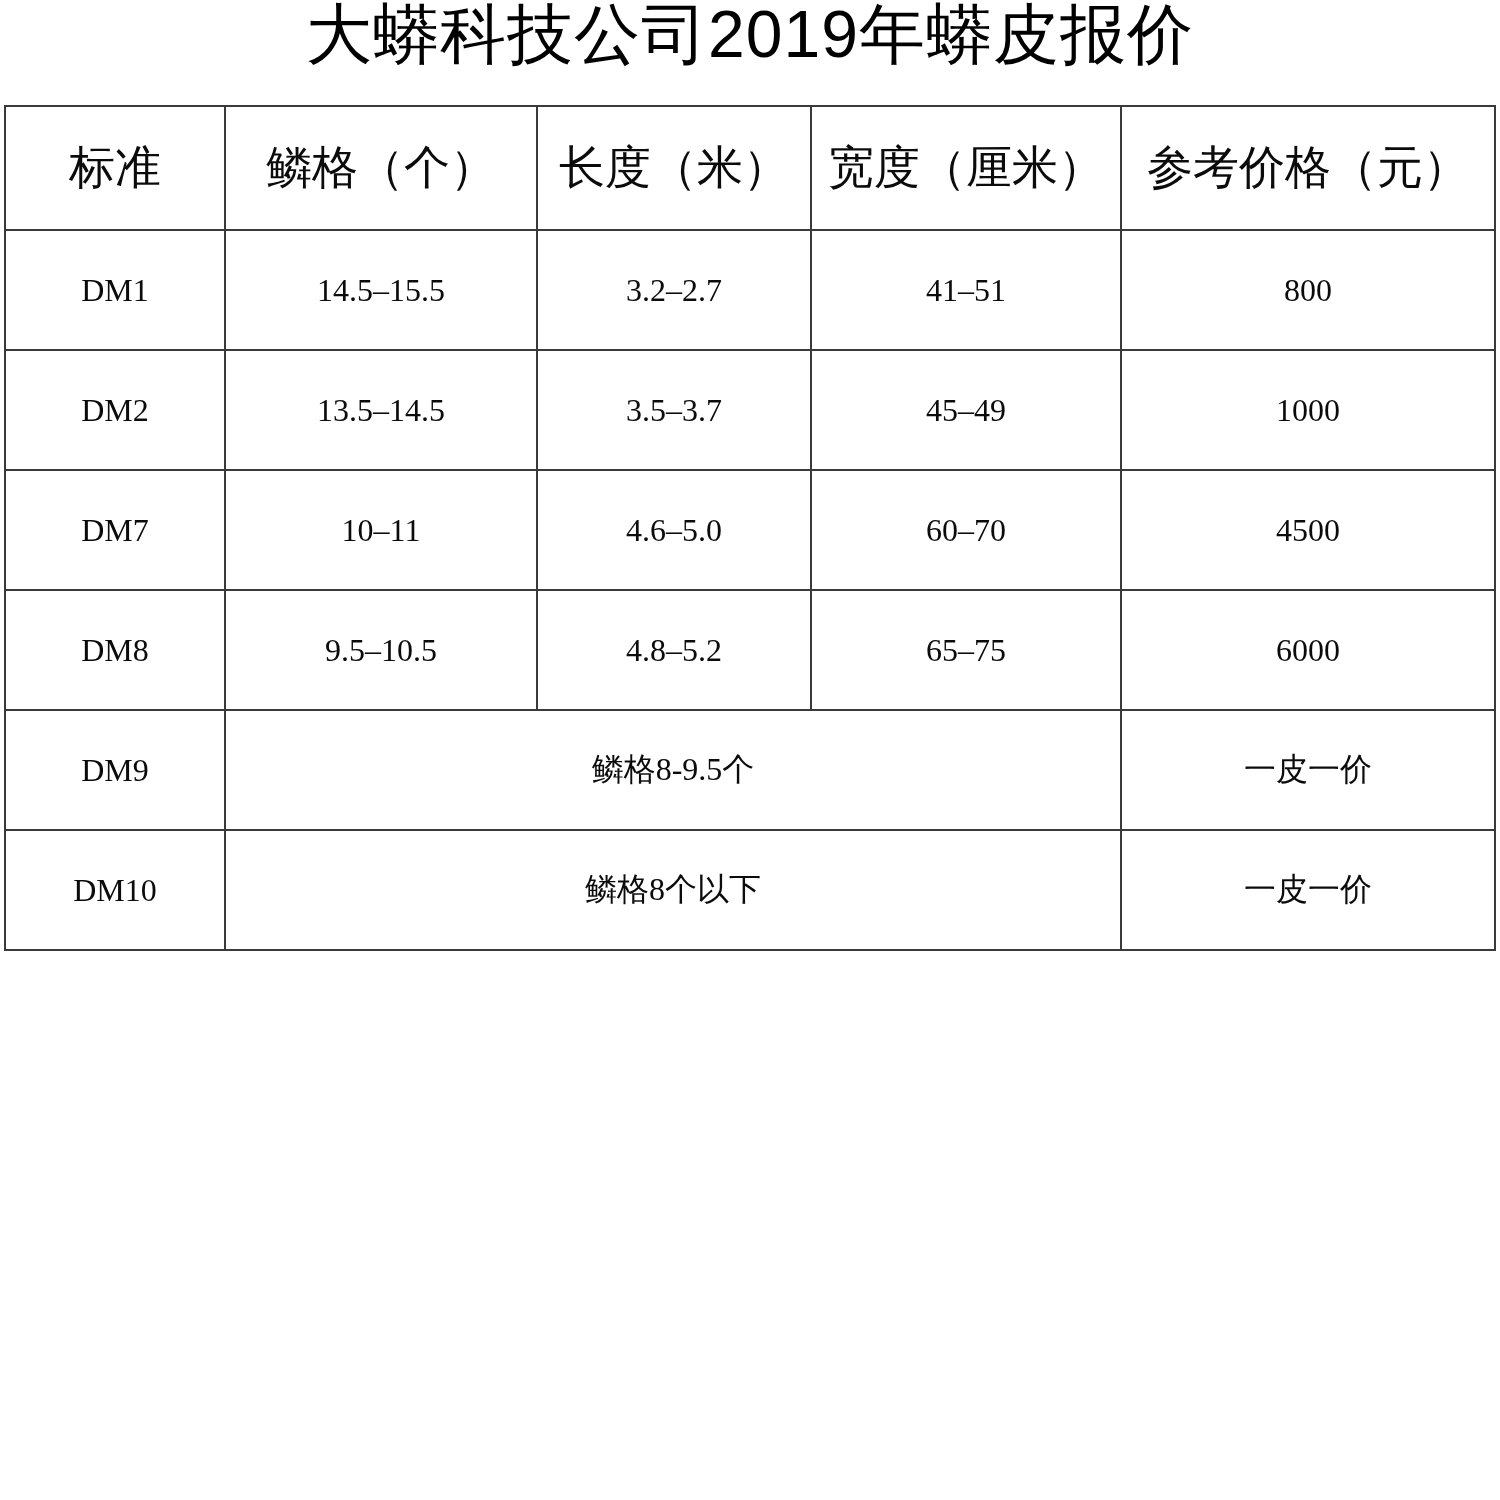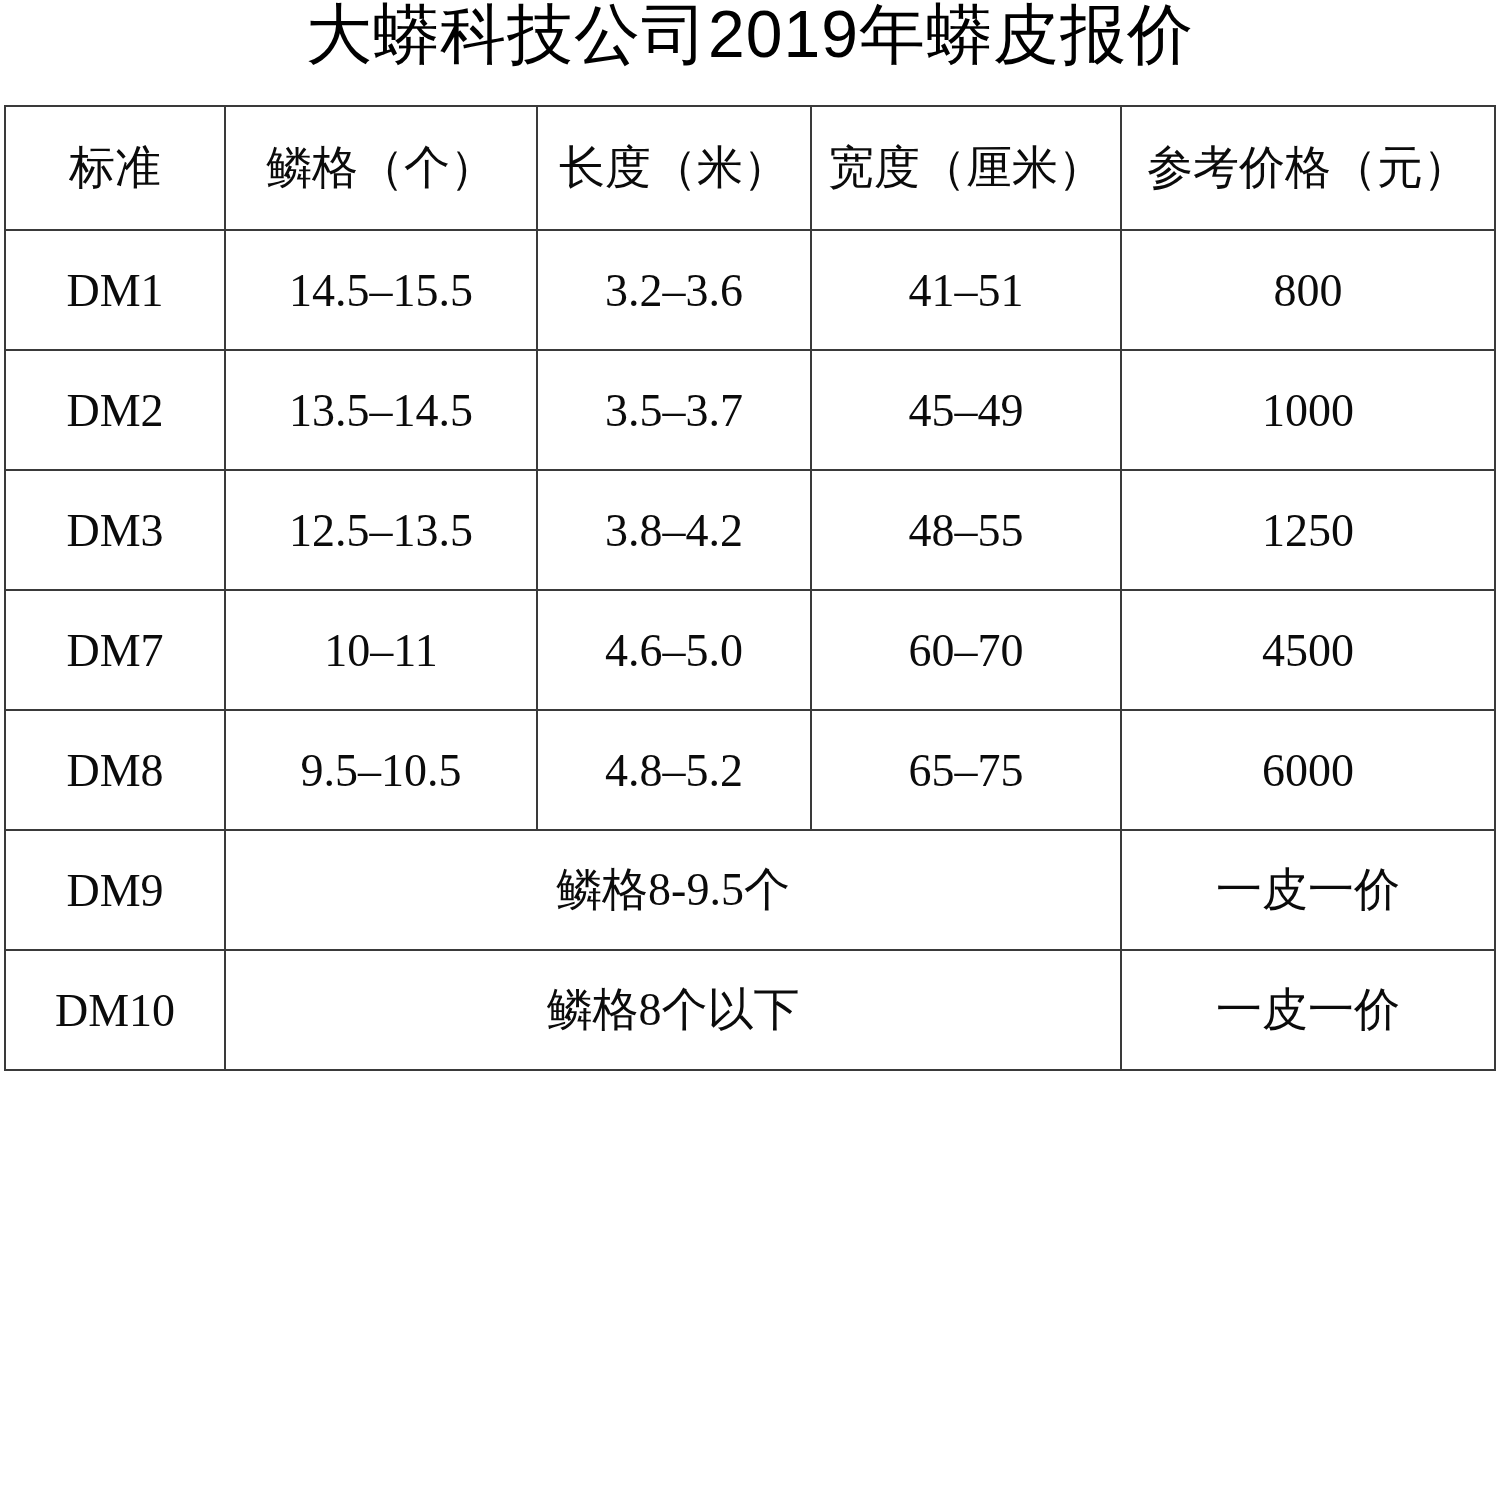--- a/index.html
+++ b/index.html
@@ -34,21 +34,21 @@
     border-collapse: collapse;
     width: 1480px;
     margin: 0 auto;
     margin-top: 38px;
     table-layout: fixed;
   }
   table.price-table td {
     border: 2px solid #3a3a3a;
     text-align: center;
     vertical-align: middle;
-    font-size: 46px;
+    font-size: 32px;
     color: #0b0b0b;
     padding: 0;
     height: 118px;
     white-space: nowrap;
   }
   tr.header-row td {
     height: 122px;
     font-size: 46px;
   }
   td.col-std { width: 218px; }
@@ -82,40 +82,33 @@
         <td class="col-std cell-cn">标准</td>
         <td class="col-scale cell-cn">鳞格（个）</td>
         <td class="col-length cell-cn">长度（米）</td>
         <td class="col-width cell-cn">宽度（厘米）</td>
         <td class="col-price cell-cn">参考价格（元）</td>
       </tr>
 
       <tr>
         <td class="col-std cell-num">DM1</td>
         <td class="col-scale cell-num">14.5–15.5</td>
-        <td class="col-length cell-num">3.2–3.6</td>
+        <td class="col-length cell-num">3.2–2.7</td>
         <td class="col-width cell-num">41–51</td>
         <td class="col-price cell-num">800</td>
       </tr>
 
       <tr>
         <td class="col-std cell-num">DM2</td>
         <td class="col-scale cell-num">13.5–14.5</td>
         <td class="col-length cell-num">3.5–3.7</td>
         <td class="col-width cell-num">45–49</td>
         <td class="col-price cell-num">1000</td>
       </tr>
 
-      <tr>
-        <td class="col-std cell-num">DM3</td>
-        <td class="col-scale cell-num">12.5–13.5</td>
-        <td class="col-length cell-num">3.8–4.2</td>
-        <td class="col-width cell-num">48–55</td>
-        <td class="col-price cell-num">1250</td>
-      </tr>
 
 
 
 
       <tr>
         <td class="col-std cell-num">DM7</td>
         <td class="col-scale cell-num">10–11</td>
         <td class="col-length cell-num">4.6–5.0</td>
         <td class="col-width cell-num">60–70</td>
         <td class="col-price cell-num">4500</td>

